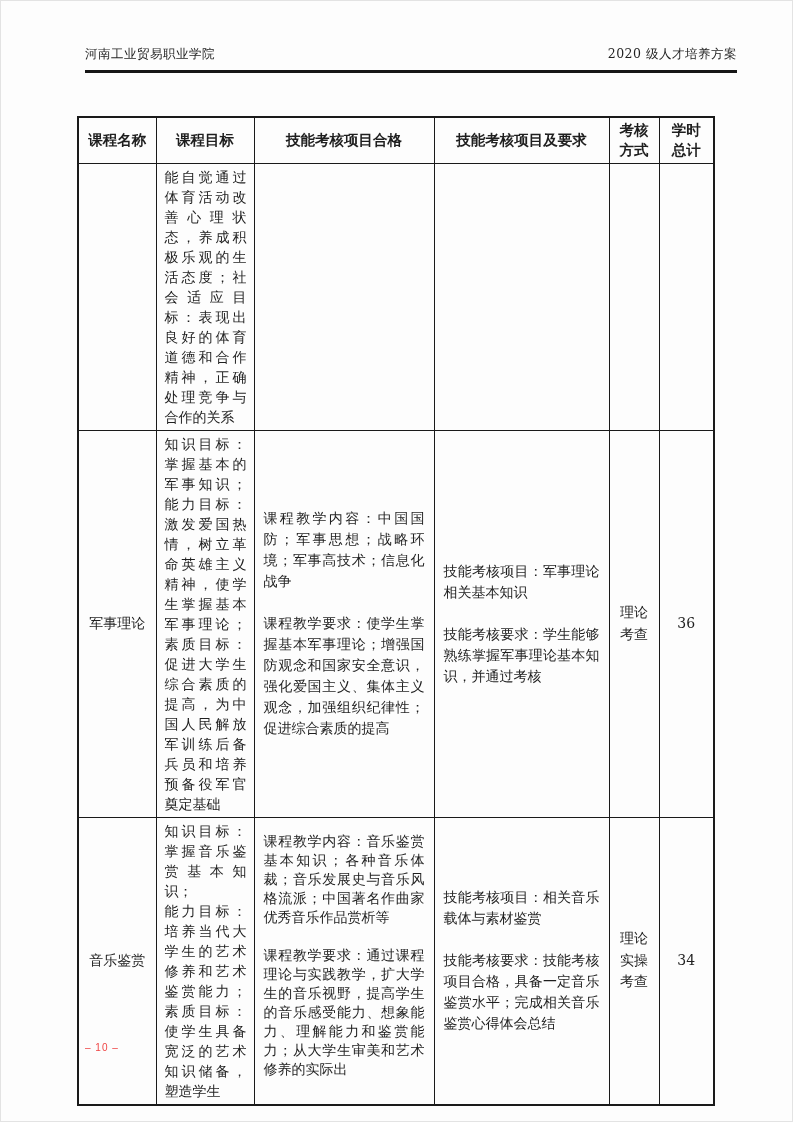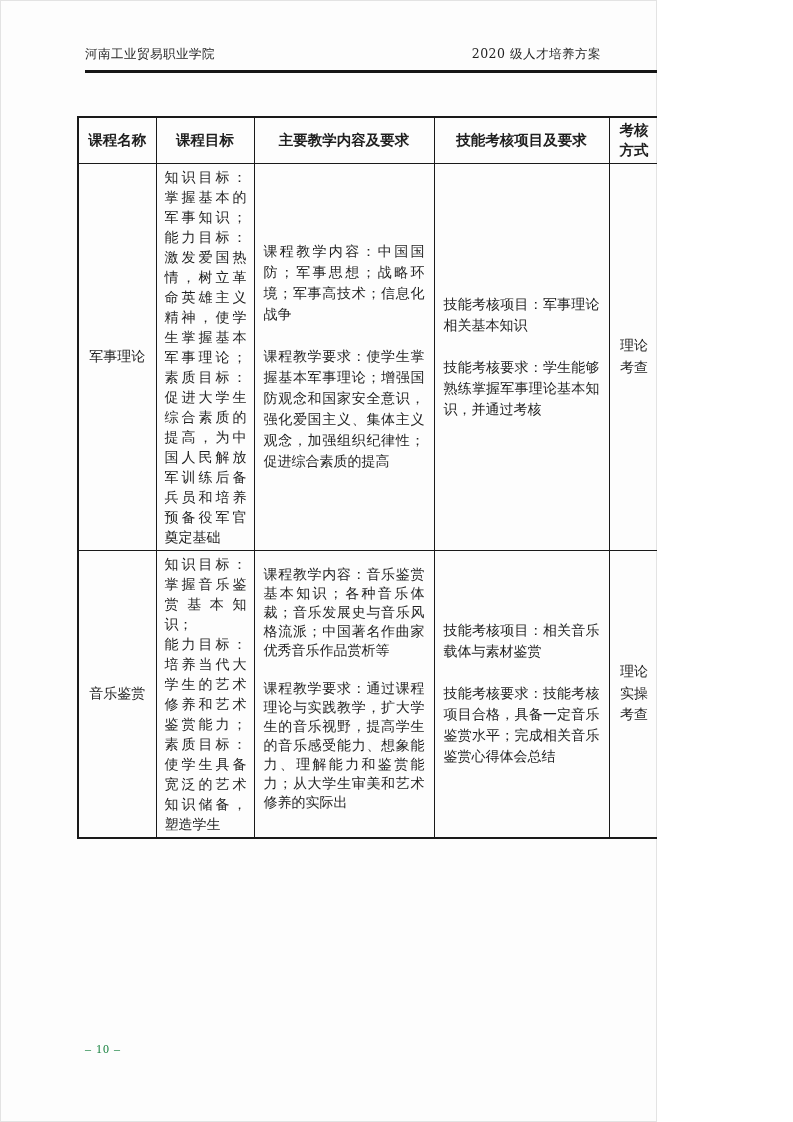--- a/index.html
+++ b/index.html
@@ -1,18 +1,18 @@
 <!DOCTYPE html>
 <html><head>
 <meta charset="utf-8">
 <style>
   html,body{margin:0;padding:0;background:#ffffff;}
   .page{
     position:relative;
-    width:657px;height:1122px;
+    width:793px;height:1122px;
     background:#fdfdfd;
     font-family:"DejaVu Serif","Liberation Serif",serif;
     color:#1f1f1f;
     overflow:hidden;
     box-shadow:inset 0 0 0 1px #e3e3e3;
   }
   .doc-header{
     position:absolute;top:46px;left:85px;right:56px;
     display:flex;justify-content:space-between;align-items:baseline;
     font-size:12.5px;letter-spacing:.5px;
@@ -47,22 +47,22 @@
     white-space:pre-line;line-height:20px;padding:3px 7px 3px 8px;
   }
   td.c-content,td.c-assess{
     text-align:justify;text-justify:inter-character;
     white-space:pre-line;line-height:21px;padding:14px 9px;
   }
   tr.row-music td.c-content{line-height:19px;}
   td.c-method,td.c-hours{text-align:center;white-space:pre-line;line-height:1.55;padding:3px 2px;}
   .page-number{
     position:absolute;left:85px;top:1042px;
-    font-size:12px;letter-spacing:1px;color:#15803d;
-    font-family:Liberation Serif, serif;
+    font-size:10px;letter-spacing:1px;color:#ef4444;
+    font-family:Liberation Sans, sans-serif;
   }
 </style>
 </head>
 <body>
 
 <div class="page">
 
   <div class="doc-header">
     <span>河南工业贸易职业学院</span>
     <span>2020 级人才培养方案</span>
@@ -75,29 +75,37 @@
       <col style="width:98px">
       <col style="width:180px">
       <col style="width:175px">
       <col style="width:50px">
       <col style="width:55px">
     </colgroup>
     <thead>
       <tr>
         <th>课程名称</th>
         <th>课程目标</th>
-        <th>主要教学内容及要求</th>
+        <th>技能考核项目合格</th>
         <th>技能考核项目及要求</th>
         <th>考核
 方式</th>
         <th>学时
 总计</th>
       </tr>
     </thead>
     <tbody>
+      <tr class="row-cont">
+        <td class="c-name v-mid"></td>
+        <td class="c-obj v-top">能自觉通过体育活动改善心理状态，养成积极乐观的生活态度；社会适应目标：表现出良好的体育道德和合作精神，正确处理竞争与合作的关系</td>
+        <td class="c-content v-mid"></td>
+        <td class="c-assess v-mid"></td>
+        <td class="c-method v-mid"></td>
+        <td class="c-hours v-mid"></td>
+      </tr>
       <tr class="row-military">
         <td class="c-name v-mid">军事理论</td>
         <td class="c-obj v-top">知识目标：掌握基本的军事知识；能力目标：激发爱国热情，树立革命英雄主义精神，使学生掌握基本军事理论；素质目标：促进大学生综合素质的提高，为中国人民解放军训练后备兵员和培养预备役军官奠定基础</td>
         <td class="c-content v-mid">课程教学内容：中国国防；军事思想；战略环境；军事高技术；信息化战争
 
 课程教学要求：使学生掌握基本军事理论；增强国防观念和国家安全意识，强化爱国主义、集体主义观念，加强组织纪律性；促进综合素质的提高</td>
         <td class="c-assess v-mid">技能考核项目：军事理论相关基本知识
 
 技能考核要求：学生能够熟练掌握军事理论基本知识，并通过考核</td>
         <td class="c-method v-mid">理论

